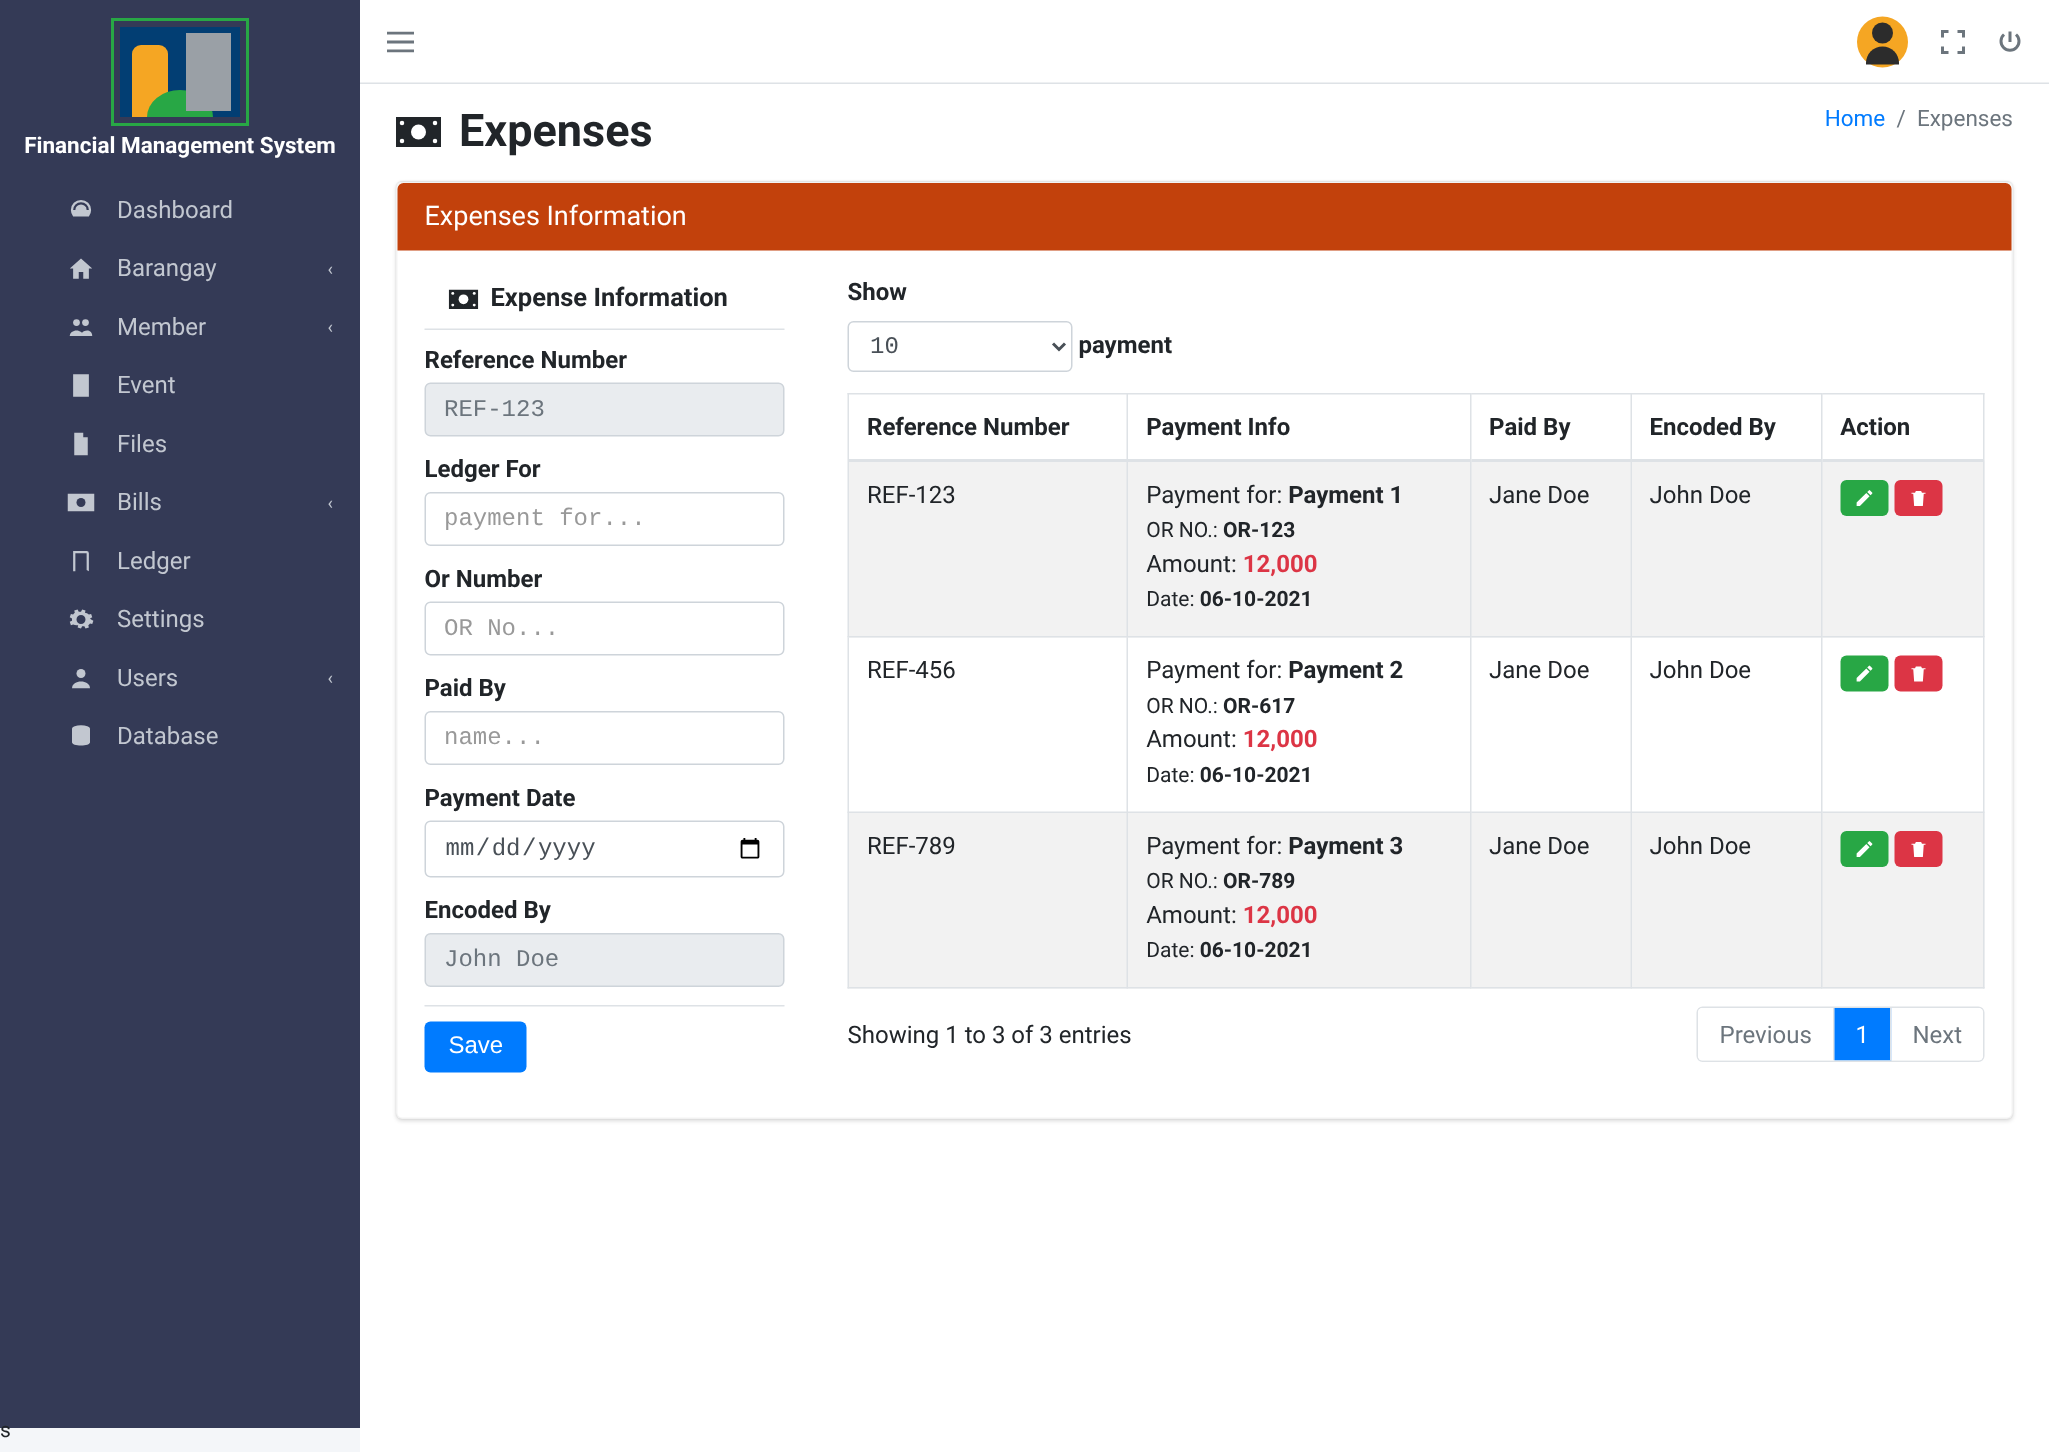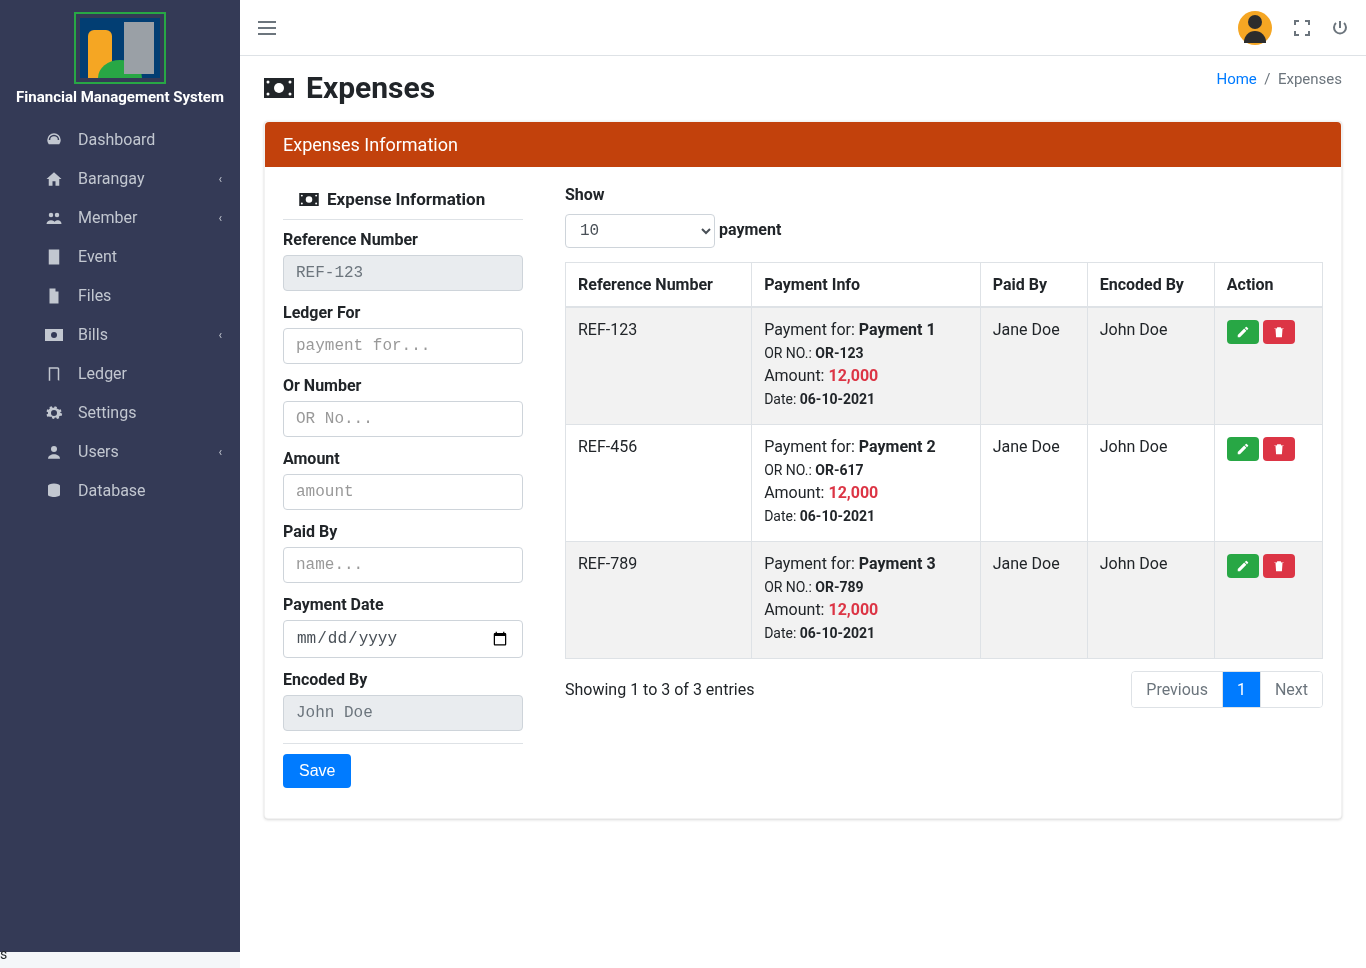--- a/index.html
+++ b/index.html
@@ -259,24 +259,20 @@
               <label>Reference Number</label>
               <input class="form-control" readonly="" value="REF-123" style="">
             </div>
             <div class="form-group">
               <label>Ledger For</label>
               <input class="form-control" placeholder="payment for..." style="">
             </div>
             <div class="form-group">
               <label>Or Number</label>
               <input class="form-control" placeholder="OR No..." style="">
-            </div>
-            <div class="form-group">
-              <label>Amount</label>
-              <input class="form-control" placeholder="amount" style="">
             </div>
             <div class="form-group">
               <label>Paid By</label>
               <input class="form-control" placeholder="name..." style="">
             </div>
             <div class="form-group">
               <label>Payment Date</label>
               <input type="date" class="form-control" placeholder="dd/mm/yyyy" style="">
             </div>
             <div class="form-group">

